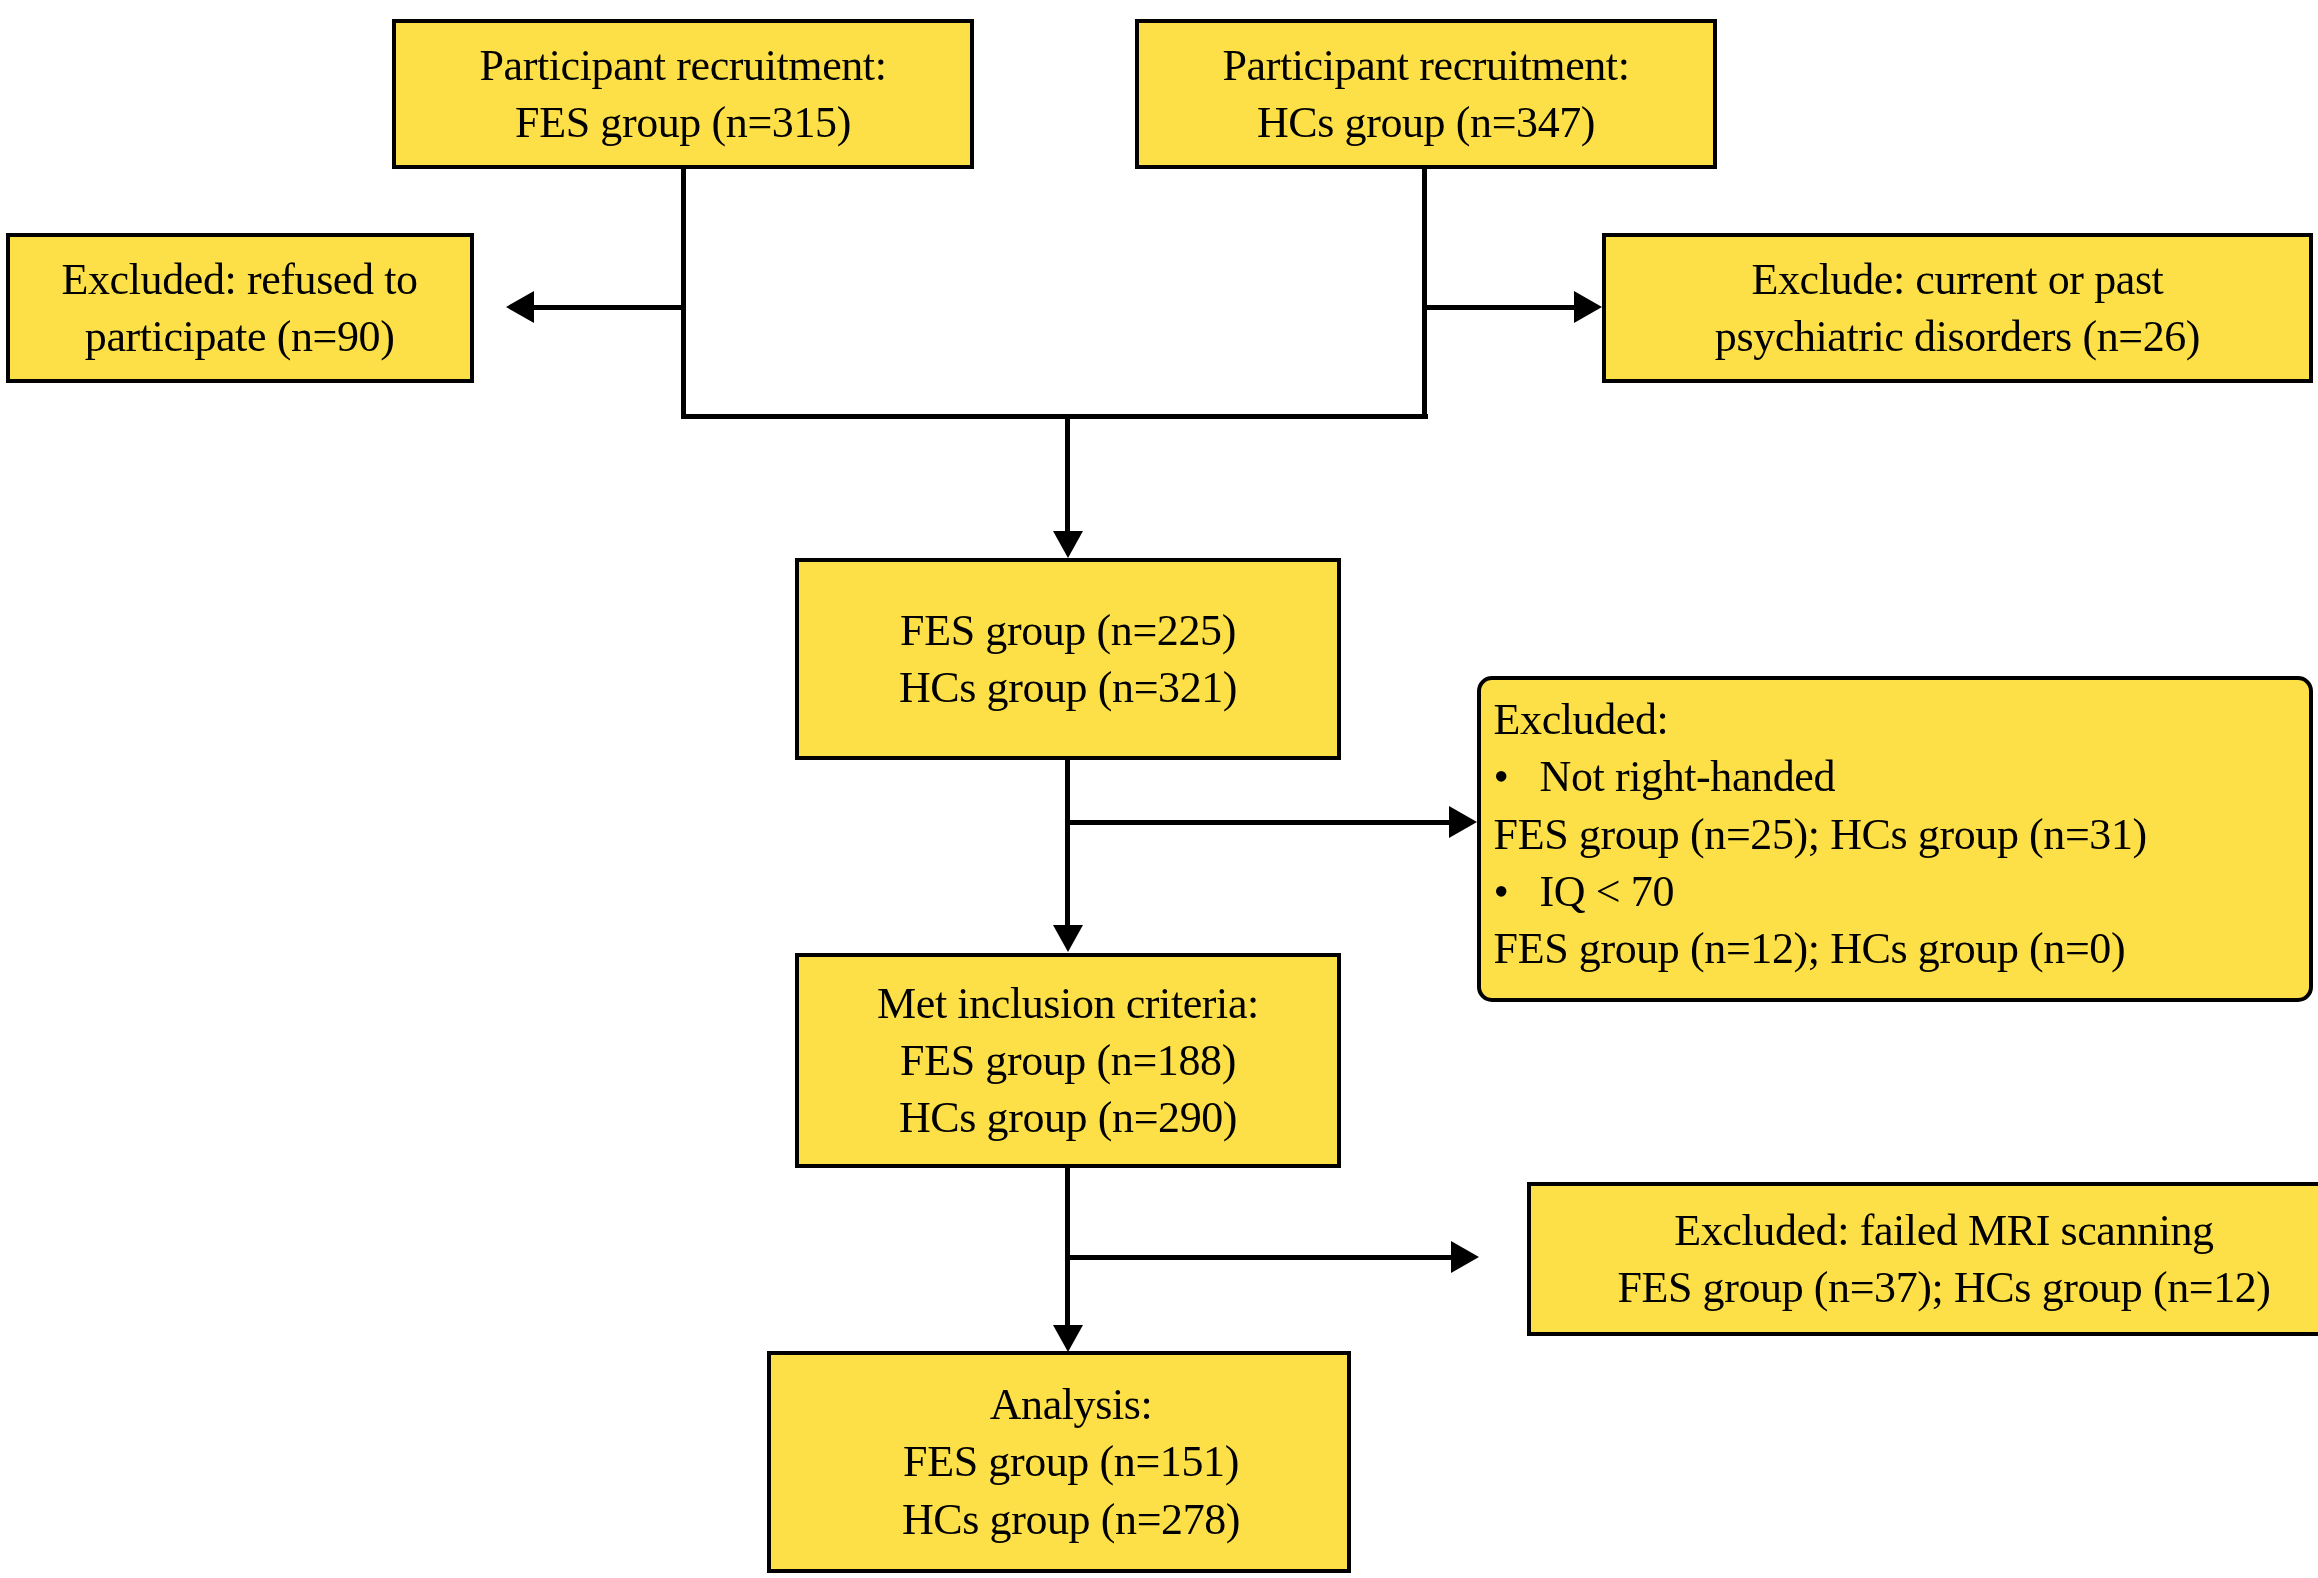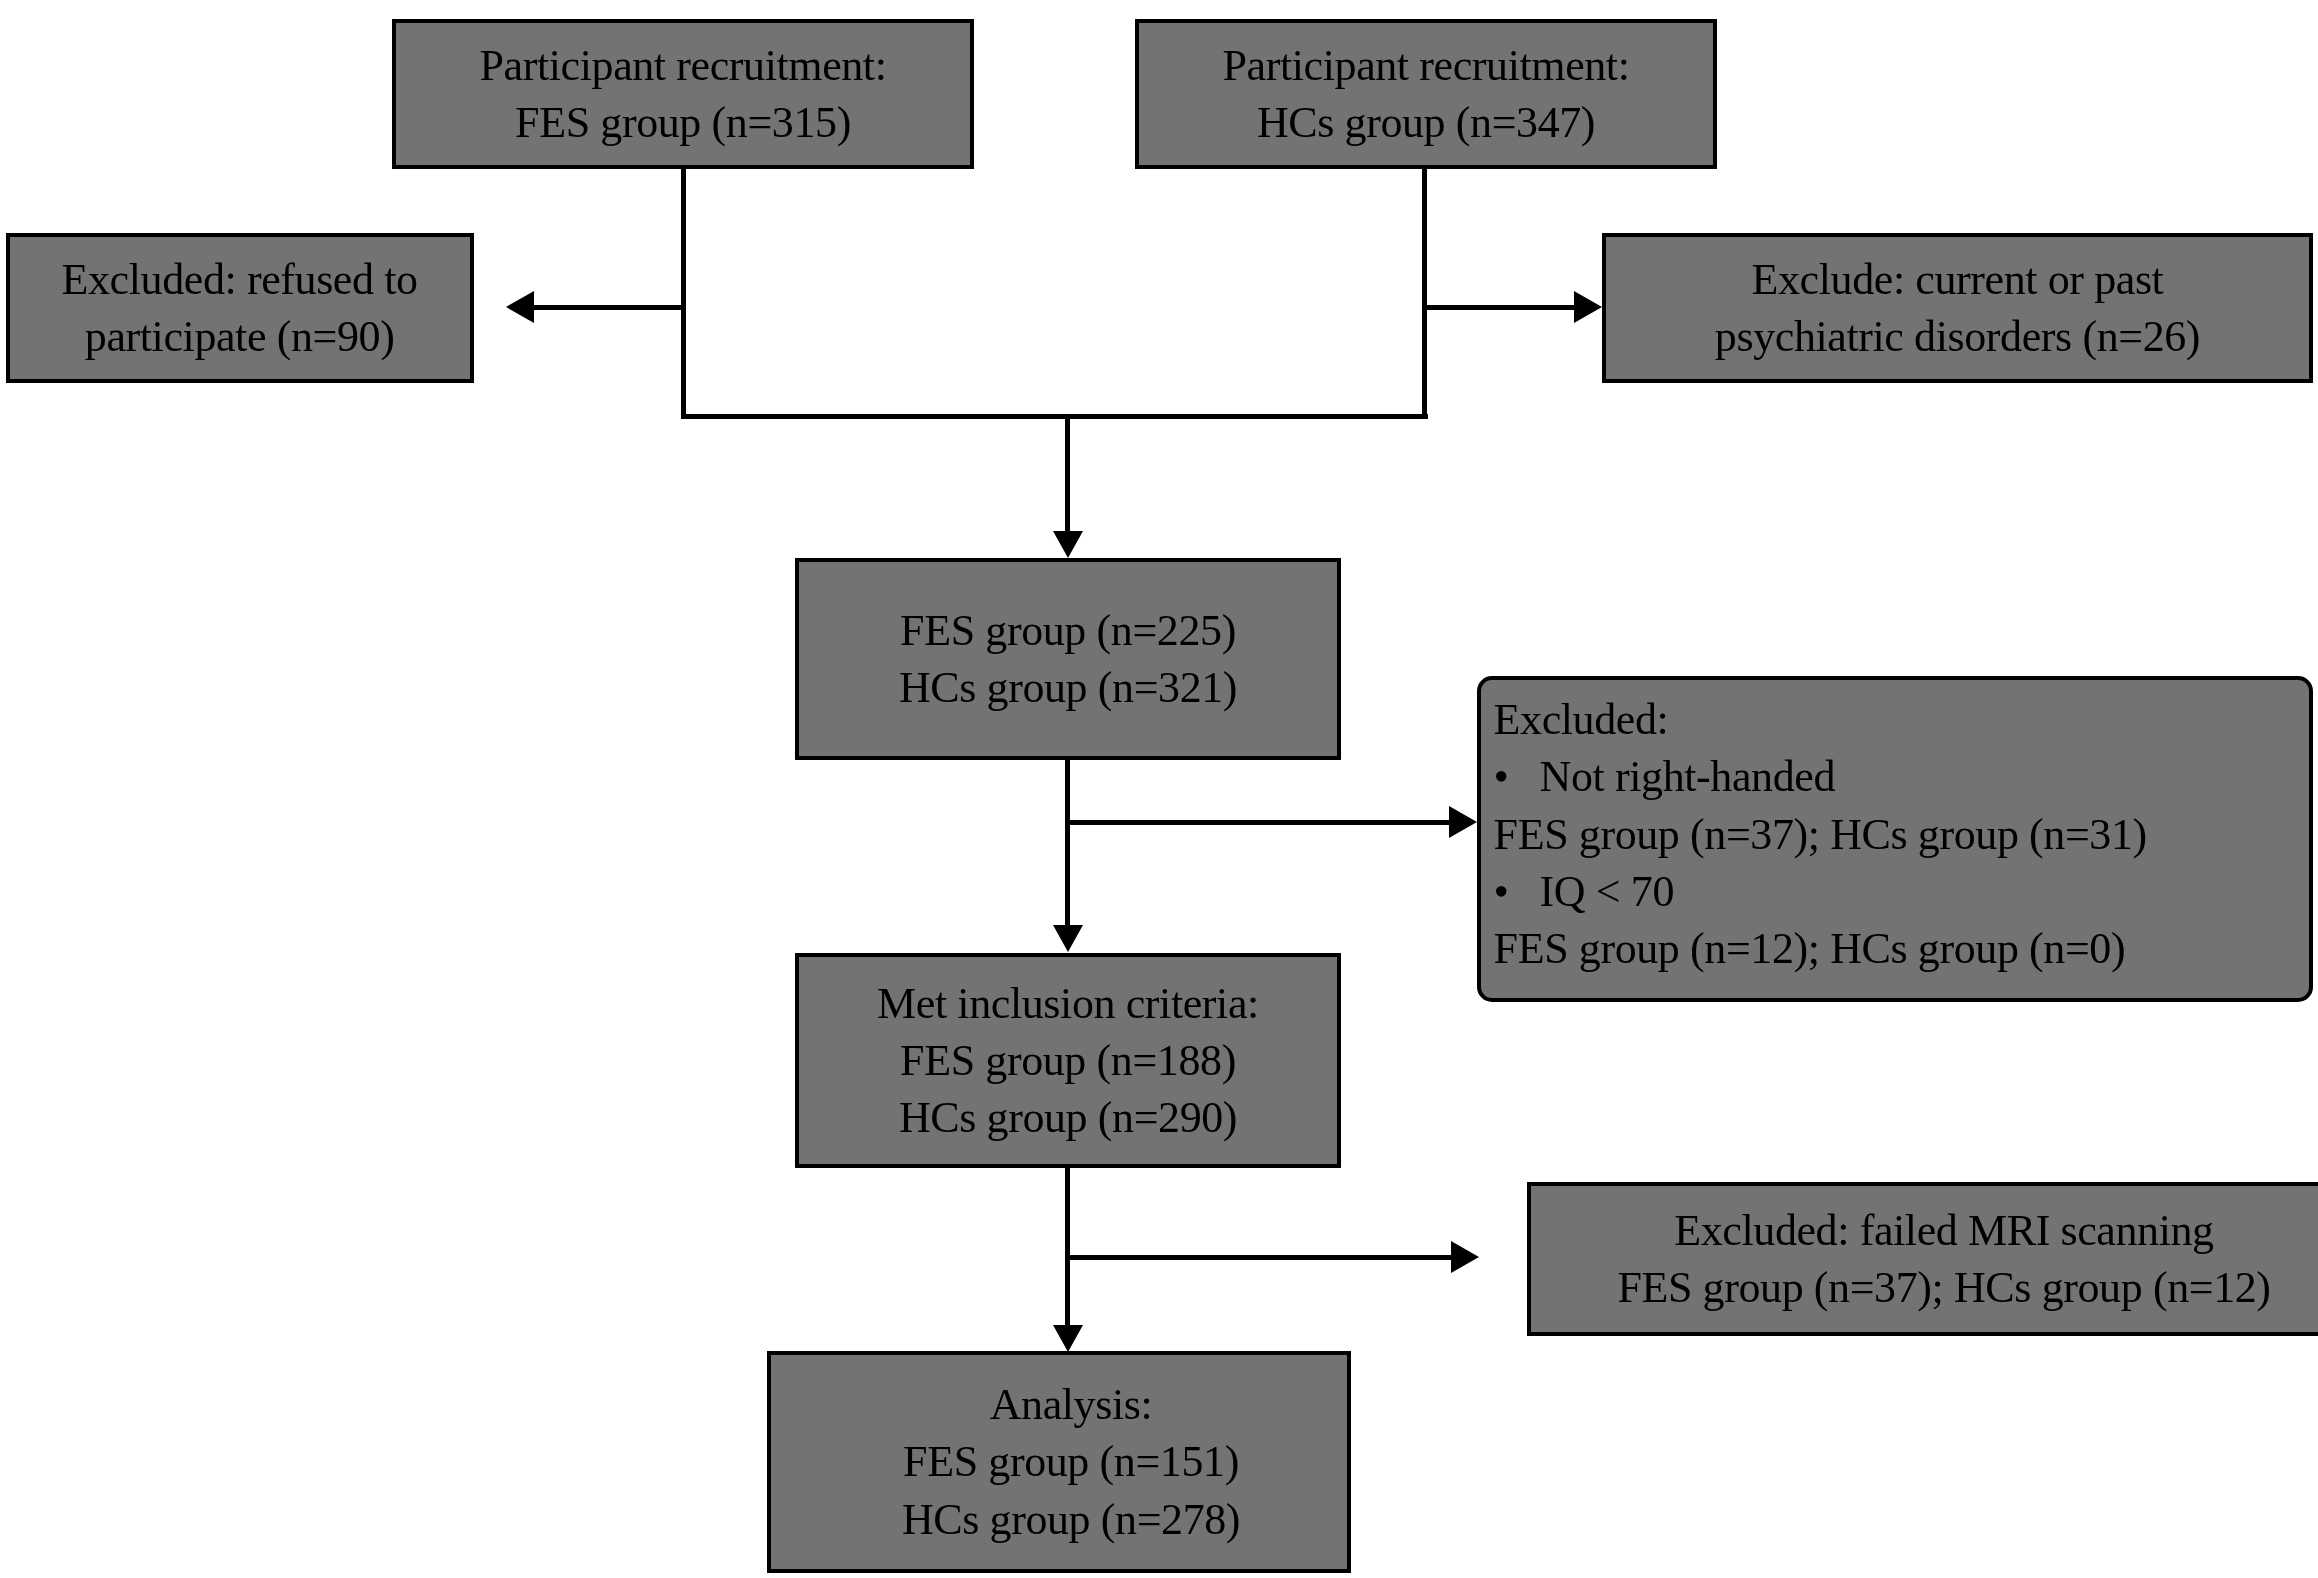--- a/index.html
+++ b/index.html
@@ -4,21 +4,21 @@
 <title>Study Flow Diagram</title>
 <style>
   html,body{margin:0;padding:0;background:#ffffff;}
   body{font-family:"Liberation Serif","DejaVu Serif",serif;color:#000;}
   #stage{position:relative;width:2319px;height:1579px;background:#fff;overflow:hidden;}
 
   .box{
     position:absolute;
     box-sizing:border-box;
     border:4.9px solid #000;
-    background:#737373;
+    background:#fde047;
     display:flex;
     flex-direction:column;
     justify-content:center;
     text-align:center;
     font-size:44px;
     line-height:1.30;
     letter-spacing:-0.4px;
   }
   .box .ln{display:block;white-space:nowrap;}
   .box.left-align{text-align:left;padding-left:12.6px;border-radius:15px;}
@@ -98,21 +98,21 @@
     <span class="ln">FES group (n=225)</span>
     <span class="ln">HCs group (n=321)</span>
   </div>
 
   <div class="box left-align" style="left:1477px;top:676px;width:836px;height:326px;justify-content:flex-start;padding-top:11.2px;">
     <span class="ln">Excluded:</span>
     <span class="bullet-line">
       <span class="bullet-dot">•</span>
       <span class="bullet-text">Not right-handed</span>
     </span>
-    <span class="ln">FES group (n=37); HCs group (n=31)</span>
+    <span class="ln">FES group (n=25); HCs group (n=31)</span>
     <span class="bullet-line">
       <span class="bullet-dot">•</span>
       <span class="bullet-text">IQ &lt; 70</span>
     </span>
     <span class="ln">FES group (n=12); HCs group (n=0)</span>
   </div>
 
   <div class="vline" style="left:1065px;top:759px;height:168px;"></div>
   <div class="arrow-down" style="left:1053px;top:925px;"></div>
 

